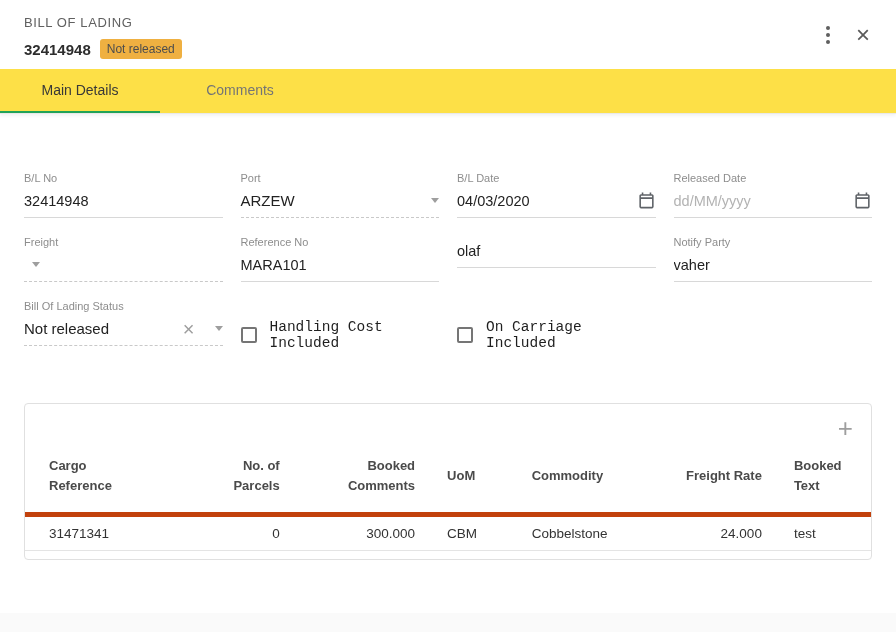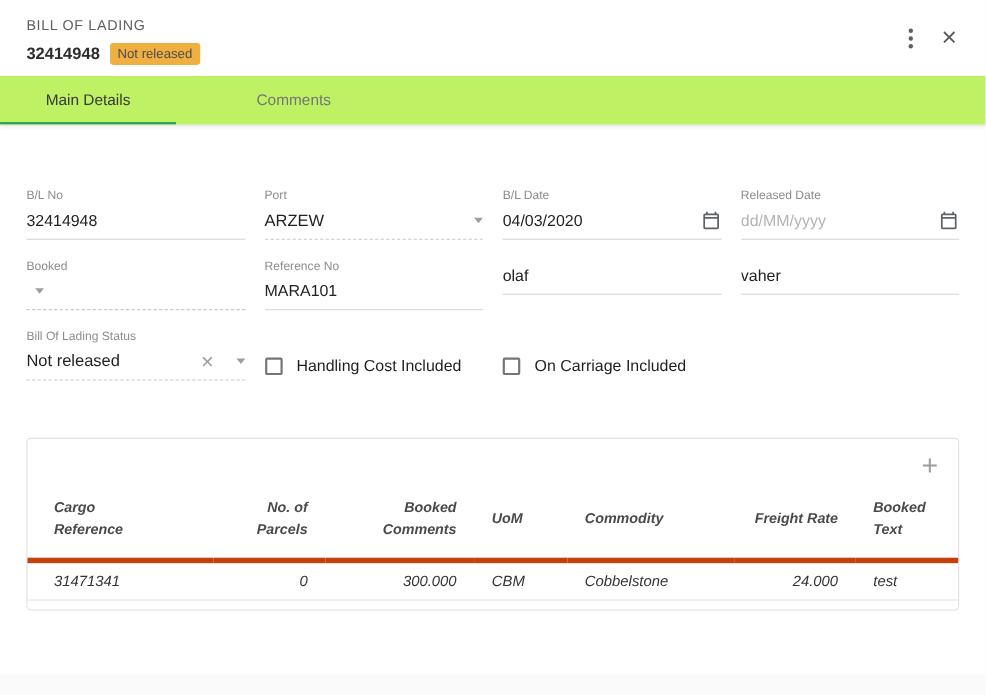--- a/index.html
+++ b/index.html
@@ -23,50 +23,50 @@
     font-size:12px; line-height:1;
     padding:4px 7px; border-radius:3px;
   }
   .header-actions { display:flex; align-items:center; gap:22px; padding-top:8px; }
   .icon-btn { background:none; border:none; cursor:pointer; display:flex; align-items:center; justify-content:center; padding:2px; }
   .kebab { display:flex; flex-direction:column; gap:3px; }
   .kebab span { width:4px; height:4px; border-radius:50%; background:#5f5f5f; }
   .close-x { font-size:24px; line-height:20px; color:#5a5a5a; font-weight:400; }
 
   
-  .tabbar { display:flex; border-bottom:1px solid #e9e9e9; box-shadow:0 2px 3px rgba(0,0,0,.05); background:#bef264;gap:27px; }
+  .tabbar { display:flex; border-bottom:1px solid #e9e9e9; box-shadow:0 2px 3px rgba(0,0,0,.05); background:#fde047; }
   .tab { width:160px; text-align:center; padding:13px 0 15px 0; font-size:14px; color:#757575; cursor:pointer; position:relative; }
   .tab.active { color:#383838; }
   .tab.active::after { content:""; position:absolute; left:0; right:0; bottom:0; height:2px; background:var(--tab_active_underline,#21A357); }
 
   
   .content { padding:58px 24px 0 24px; }
   .form-grid { display:grid; grid-template-columns:repeat(4,1fr); column-gap:17px; row-gap:27px;gap:18px; }
   .field-label { display:block; font-size:11px; color:#8d8d8d; margin-bottom:2px; }
   .control { display:flex; align-items:center; border-bottom:1px solid #d8d8d8; padding:5px 0 7px 0; min-height:32px; }
   .control.dashed { border-bottom-style:dashed; border-bottom-color:#c9c9c9; }
   .control .value { font-size:15px; color:#222; flex:1; }
   .control input {
     font-size:14.5px; color:#222; border:none; outline:none; width:100%;
     background:transparent; font-family:inherit; padding:0; flex:1;
   }
   .control input::placeholder { color:#b3b3b3; }
   .chevron { width:0; height:0; border-left:4.5px solid transparent; border-right:4.5px solid transparent; border-top:5px solid #9e9e9e; margin-left:8px; }
   .clear-x { color:#9e9e9e; font-size:20px; line-height:14px; margin-right:12px; cursor:pointer; }
   .cal { display:flex; align-items:center; margin-left:6px; cursor:pointer; }
 
-  .checkbox-item { display:flex; align-items:center; gap:13px; margin-top:19px; cursor:pointer; }
+  .checkbox-item { display:flex; align-items:center; gap:13px; margin-top:19px; cursor:pointer;font-family:Liberation Mono, monospace; }
   .checkbox-box { width:16px; height:16px; border:2px solid #757575; border-radius:2px; background:#fff; flex:none; }
   .checkbox-label { font-size:14.5px; color:#1f1f1f; }
 
   
   .card { margin:52px 24px 0 24px; border:1px solid #e0e0e0; border-radius:4px; padding:14px 0 8px 0; background:#fff; }
   .card-toolbar { display:flex; justify-content:flex-end; padding:0 18px; }
   .add-icon { color:#9e9e9e; font-size:26px; line-height:20px; font-weight:300; cursor:pointer; background:none; border:none; }
-  table { width:100%; border-collapse:collapse; margin-top:12px;font-style:italic; }
+  table { width:100%; border-collapse:collapse; margin-top:12px; }
   th { font-size:13px; color:#4a4a4a; font-weight:bold; padding:6px 16px 16px 16px; vertical-align:middle; text-align:left; }
   td { font-size:13.5px; color:#333; padding:9px 16px; border-top:5px solid #c2410c; border-bottom:1px solid #e4e4e4; text-align:left; }
   th.num, td.num { text-align:right; }
   th:first-child, td:first-child { padding-left:24px; }
   .thw { display:inline-block; max-width:76px; line-height:1.55; }
   th.num .thw { text-align:right; }
 </style>
 </head>
 <body>
 
@@ -139,40 +139,41 @@
           <input placeholder="dd/MM/yyyy" style="">
           <span class="cal">
             <svg width="19" height="19" viewBox="0 0 24 24">
                 <path fill="#5f6368" d="M19 4h-1V2h-2v2H8V2H6v2H5c-1.1 0-2 .9-2 2v14c0 1.1.9 2 2 2h14c1.1 0 2-.9 2-2V6c0-1.1-.9-2-2-2zm0 16H5V10h14v10zM5 8V6h14v2H5z"></path>
               </svg>
           </span>
         </div>
       </div>
 
       <div class="field">
-        <label class="field-label">Booked</label>
+        <label class="field-label">Freight</label>
         <div class="control dashed">
           <span class="chevron"></span>
         </div>
       </div>
 
       <div class="field">
         <label class="field-label">Reference No</label>
         <div class="control">
           <input value="MARA101" style="">
         </div>
       </div>
 
       <div class="field">
         <div class="control">
           <input value="olaf" style="">
         </div>
       </div>
 
       <div class="field">
+        <label class="field-label">Notify Party</label>
         <div class="control">
           <input value="vaher" style="">
         </div>
       </div>
 
       <div class="field">
         <label class="field-label">Bill Of Lading Status</label>
         <div class="control dashed">
           <span class="value">Not released</span>
           <span class="clear-x">×</span>

